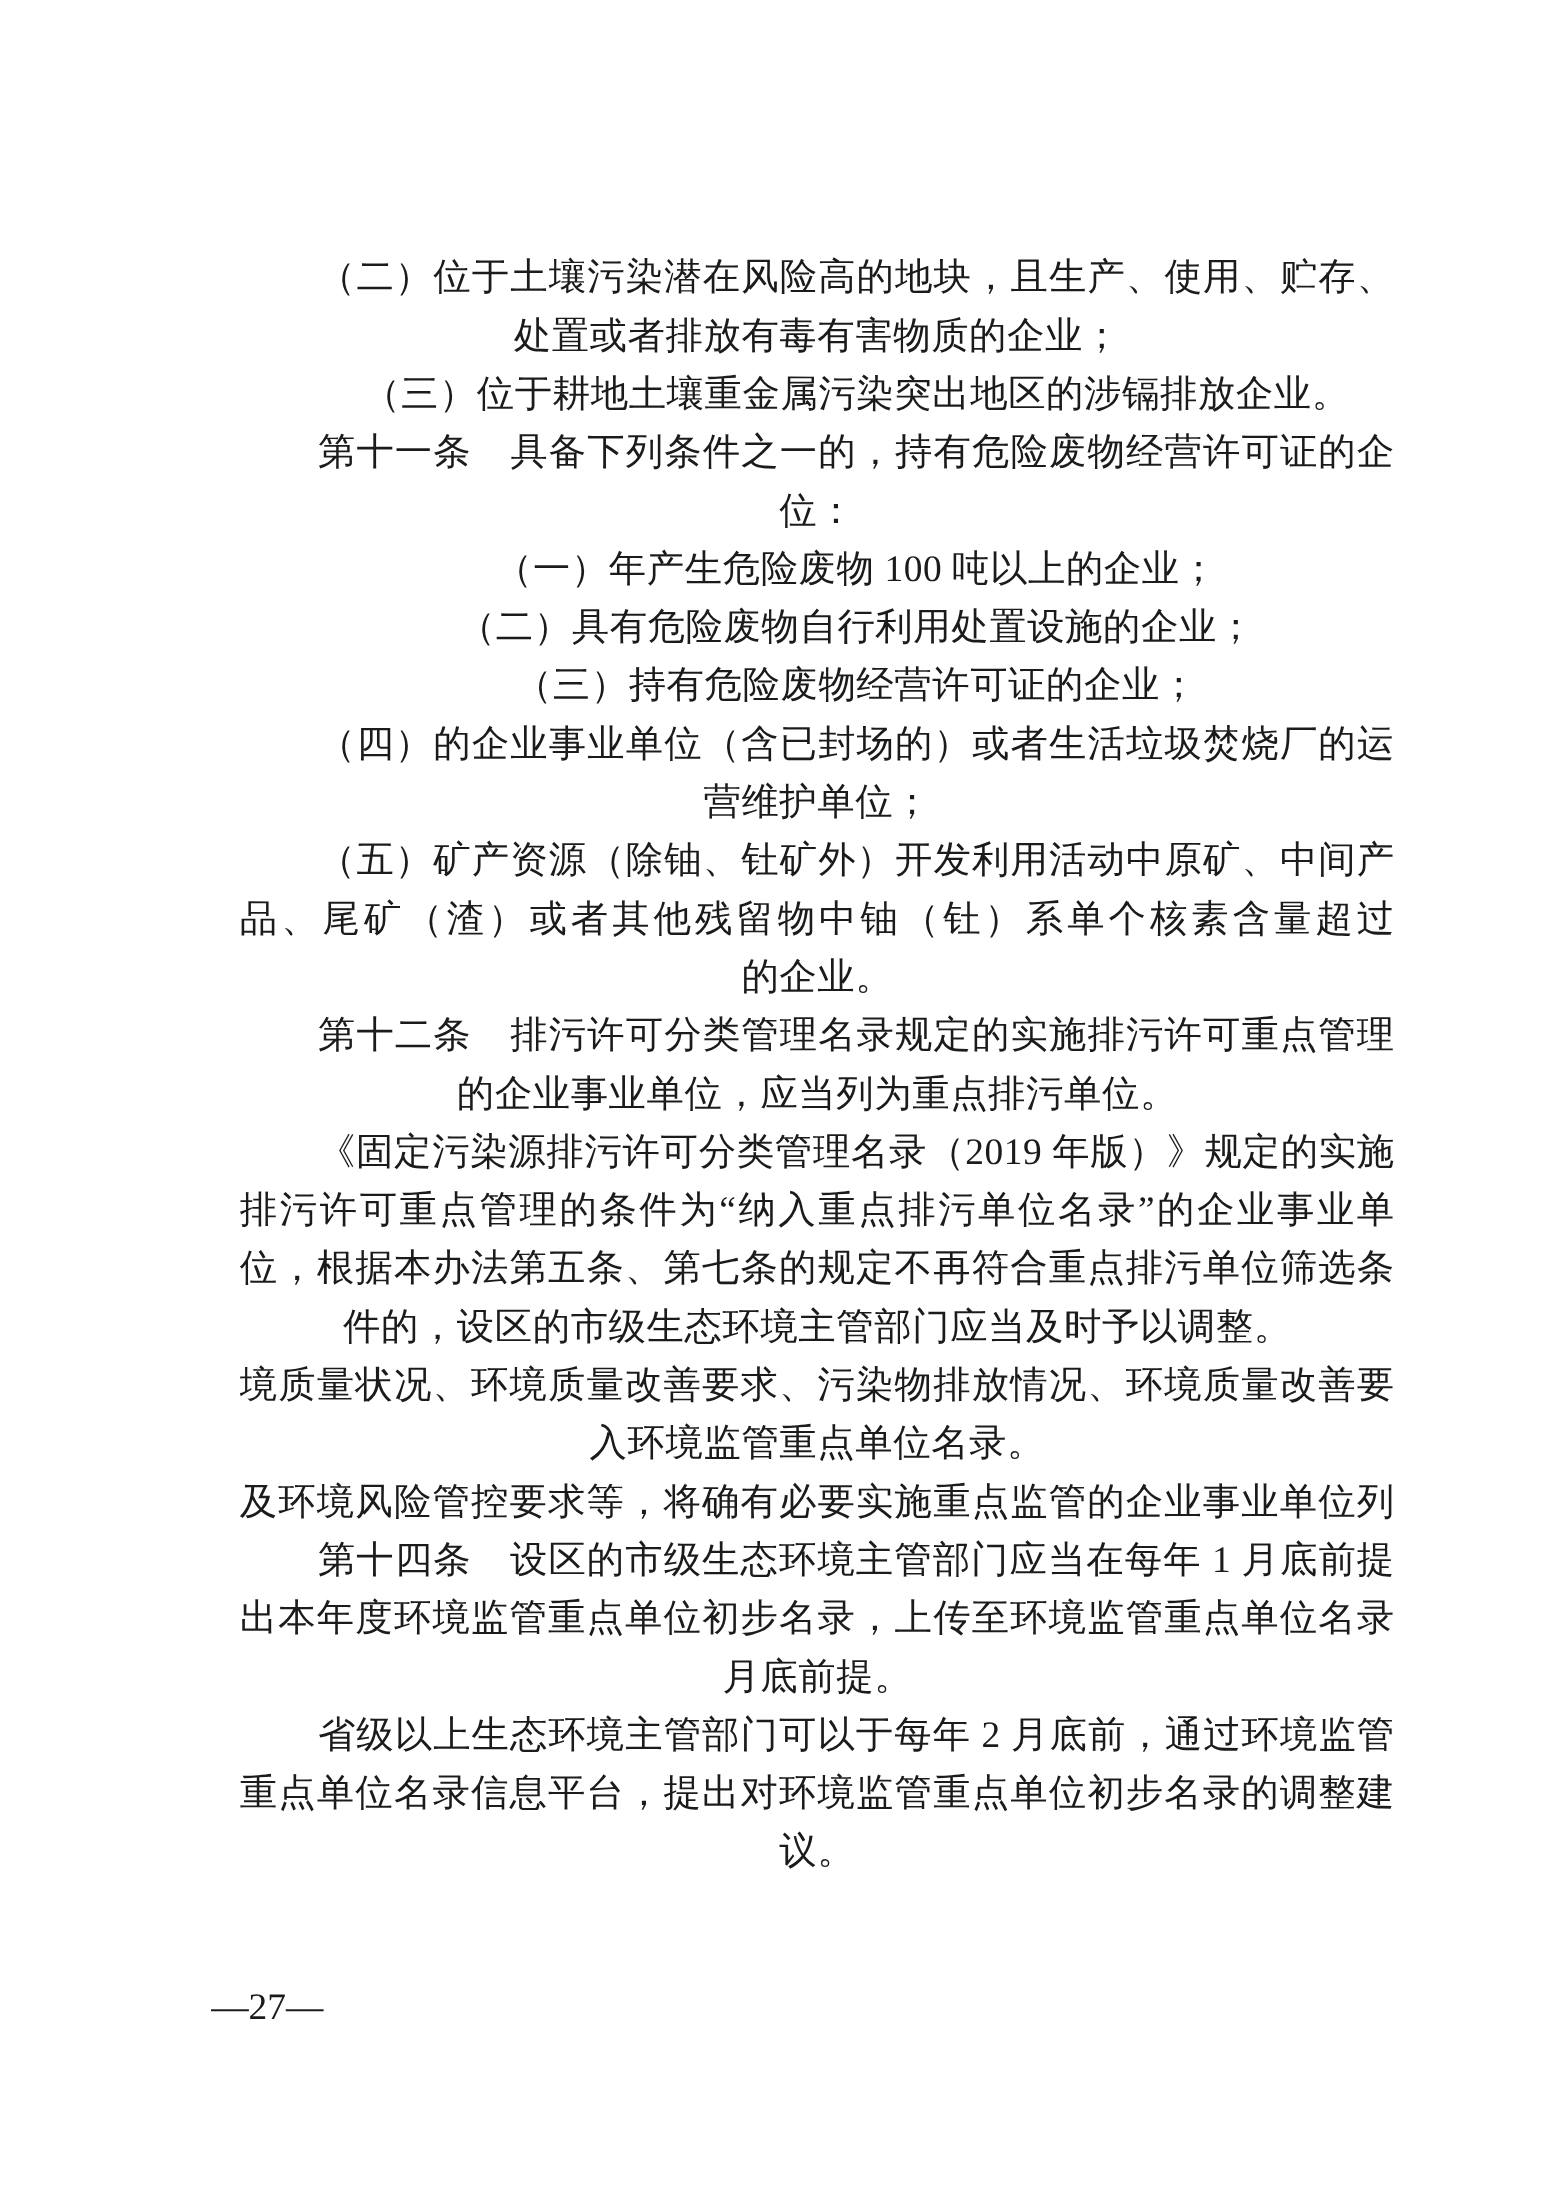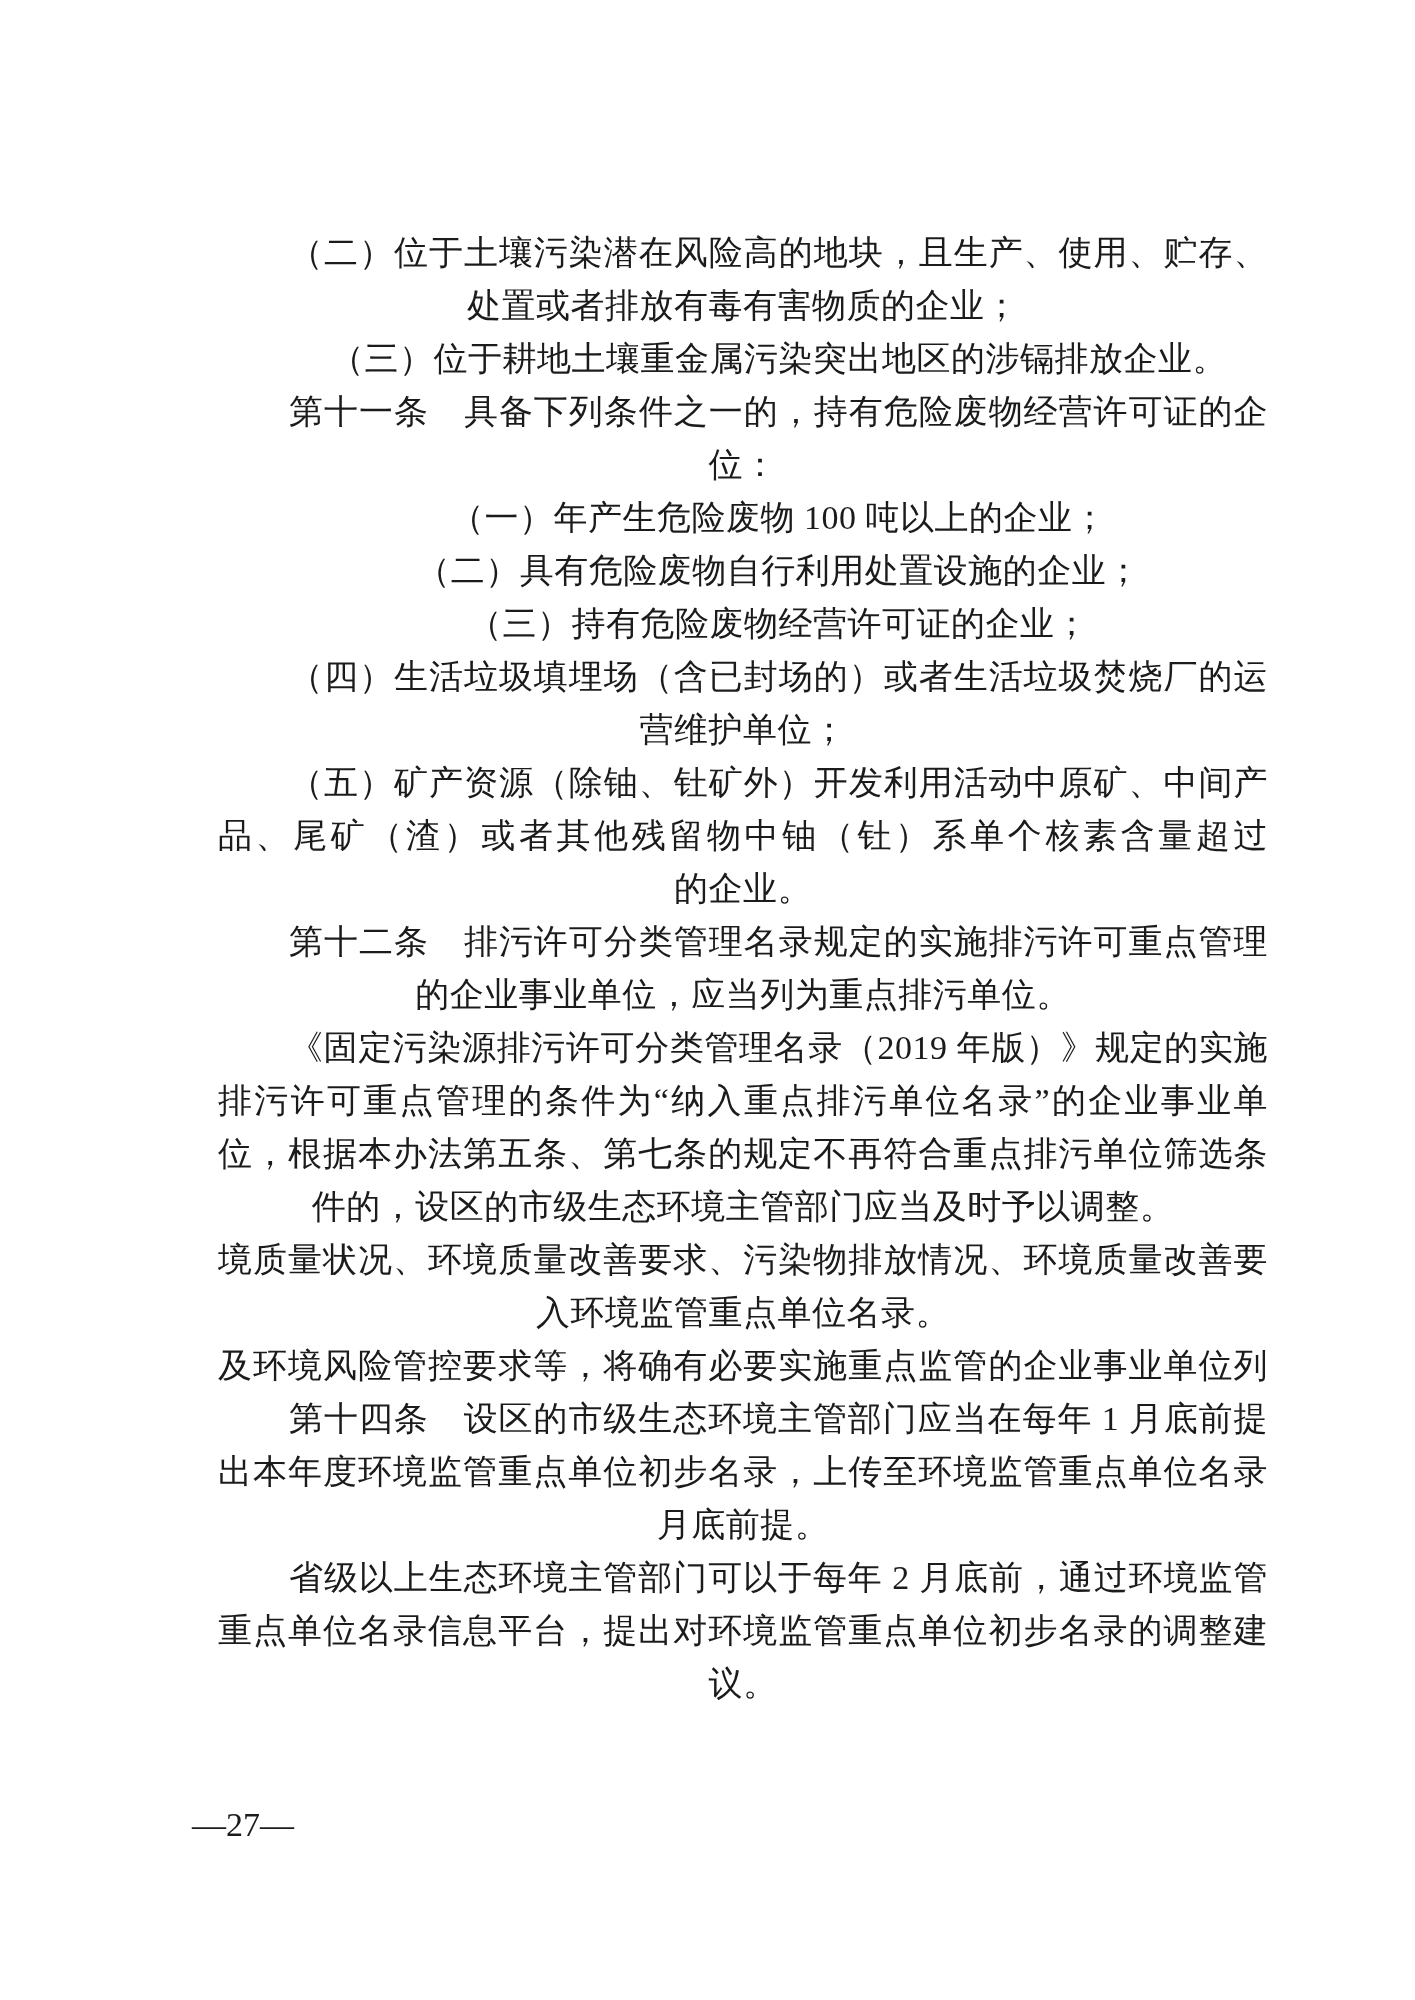--- a/index.html
+++ b/index.html
@@ -54,21 +54,21 @@
 <div class="page">
   <div class="doc-body">
       <div class="line indent fill">（二）位于土壤污染潜在风险高的地块，且生产、使用、贮存、</div>
       <div class="line">处置或者排放有毒有害物质的企业；</div>
       <div class="line indent">（三）位于耕地土壤重金属污染突出地区的涉镉排放企业。</div>
       <div class="line indent fill">第十一条　具备下列条件之一的，持有危险废物经营许可证的企业</div>
       <div class="line">位：</div>
       <div class="line indent">（一）年产生危险废物 100 吨以上的企业；</div>
       <div class="line indent">（二）具有危险废物自行利用处置设施的企业；</div>
       <div class="line indent">（三）持有危险废物经营许可证的企业；</div>
-      <div class="line indent fill">（四）生活垃圾填埋场（含已封场的）或者生活垃圾焚烧厂的运</div>
+      <div class="line indent fill">（四）的企业事业单位（含已封场的）或者生活垃圾焚烧厂的运</div>
       <div class="line">营维护单位；</div>
       <div class="line indent fill">（五）矿产资源（除铀、钍矿外）开发利用活动中原矿、中间产</div>
       <div class="line fill">品、尾矿（渣）或者其他残留物中铀（钍）系单个核素含量超过 1Bq/g</div>
       <div class="line">的企业。</div>
       <div class="line indent fill">第十二条　排污许可分类管理名录规定的实施排污许可重点管理</div>
       <div class="line">的企业事业单位，应当列为重点排污单位。</div>
       <div class="line indent fill">《固定污染源排污许可分类管理名录（2019 年版）》规定的实施</div>
       <div class="line fill">排污许可重点管理的条件为“纳入重点排污单位名录”的企业事业单</div>
       <div class="line fill">位，根据本办法第五条、第七条的规定不再符合重点排污单位筛选条</div>
       <div class="line">件的，设区的市级生态环境主管部门应当及时予以调整。</div>

